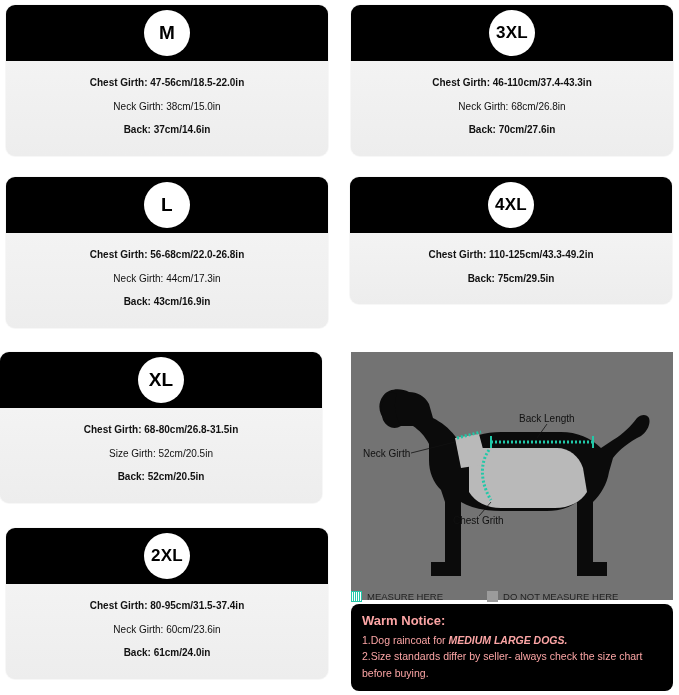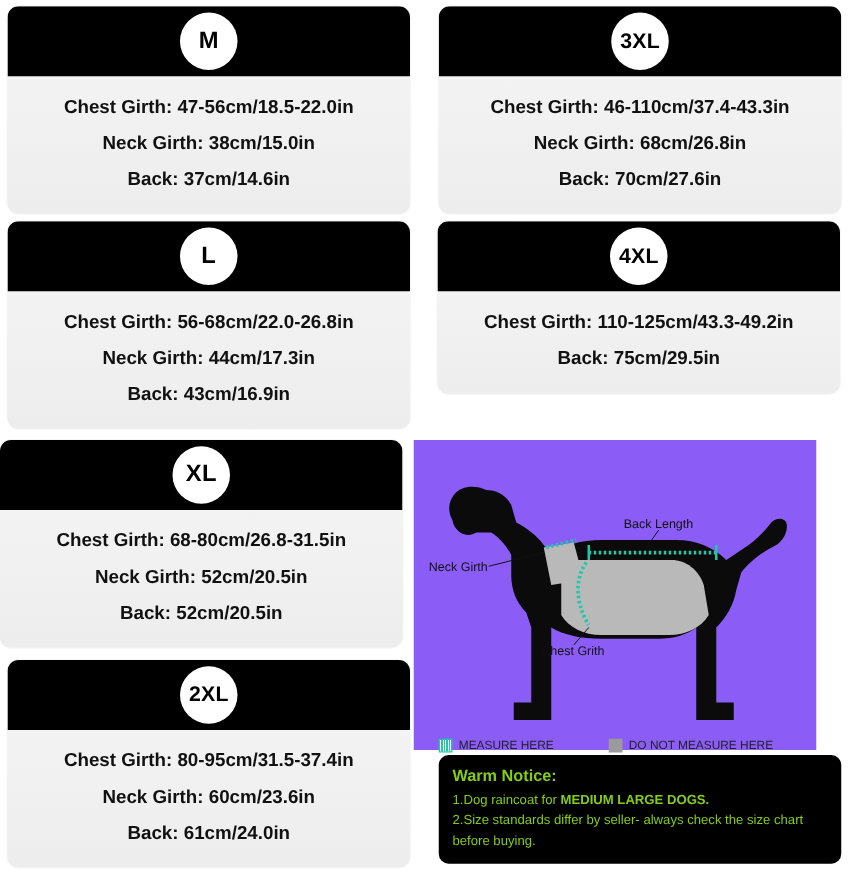--- a/index.html
+++ b/index.html
@@ -48,46 +48,46 @@
     font-size: 19px;
     letter-spacing: 0.2px;
   }
   .badge.small { font-size: 17px; }
   .card-body {
     background: linear-gradient(#f3f3f3, #ededed);
     padding: 11px 10px 13px 10px;
     text-align: center;
   }
   .card-line {
-    font-size: 15px;
+    font-size: 10px;
     color: #111111;
     line-height: 1.05;
     padding: 6px 0 7px 0;
     white-space: nowrap;
   }
   .card-line.first { font-weight: bold; }
-  .card-line.second { font-weight: bold; }
+  .card-line.second { font-weight: normal; }
   .card-line.third { font-weight: bold; }
 
   
   #card-m   { left: 6px;   top: 5px; }
   #card-l   { left: 6px;   top: 177px; }
   #card-xl  { left: 0;   top: 352px; }
   #card-2xl { left: 6px;   top: 528px; }
   #card-3xl { left: 351px; top: 5px; }
   #card-4xl { left: 350px; top: 177px; }
 
   
   #diagram {
     position: absolute;
-    left: 331px;
+    left: 351px;
     top: 352px;
     width: 322px;
     height: 248px;
-    background: #8b5cf6;
+    background: #737373;
   }
   #diagram svg { display: block; }
 
   .legend {
     position: absolute;
     left: 351px;
     top: 586px;
     width: 322px;
     height: 20px;
     display: flex;
@@ -111,34 +111,34 @@
 
   
   #notice {
     position: absolute;
     left: 351px;
     top: 604px;
     width: 322px;
     height: 87px;
     background: #000000;
     border-radius: 8px;
-    color: #84cc16;
+    color: #fca5a5;
     padding: 9px 11px 8px 11px;
   }
   #notice .title {
     font-size: 13px;
     font-weight: bold;
     margin-bottom: 5px;
   }
   #notice .line {
     font-size: 10.5px;
     line-height: 1.38;
     margin-bottom: 2px;
   }
-  #notice .line b { font-weight: bold; }
+  #notice .line b { font-weight: bold; font-style: italic; }
 </style>
 </head>
 <body>
 
 <div id="page">
 
   <div class="card" id="card-m">
     <div class="card-header">
       <div class="badge">M</div>
     </div>
@@ -159,21 +159,21 @@
       <div class="card-line third">Back: 43cm/16.9in</div>
     </div>
   </div>
 
   <div class="card" id="card-xl">
     <div class="card-header">
       <div class="badge">XL</div>
     </div>
     <div class="card-body">
       <div class="card-line first">Chest Girth: 68-80cm/26.8-31.5in</div>
-      <div class="card-line second">Neck Girth: 52cm/20.5in</div>
+      <div class="card-line second">Size Girth: 52cm/20.5in</div>
       <div class="card-line third">Back: 52cm/20.5in</div>
     </div>
   </div>
 
   <div class="card" id="card-2xl">
     <div class="card-header">
       <div class="badge small">2XL</div>
     </div>
     <div class="card-body">
       <div class="card-line first">Chest Girth: 80-95cm/31.5-37.4in</div>

